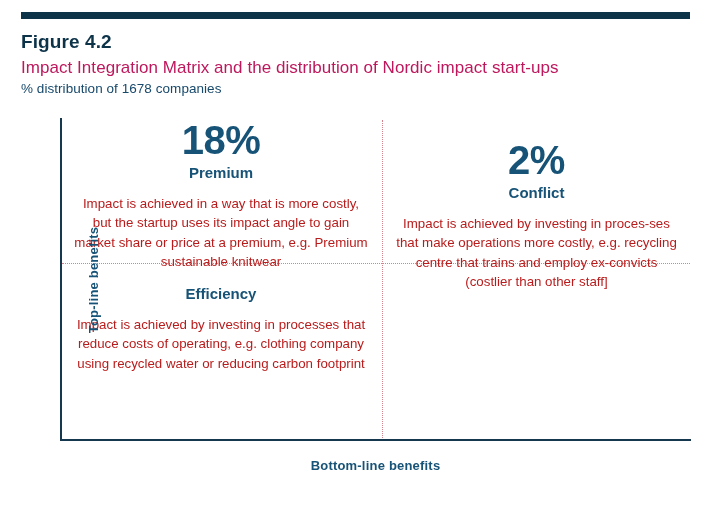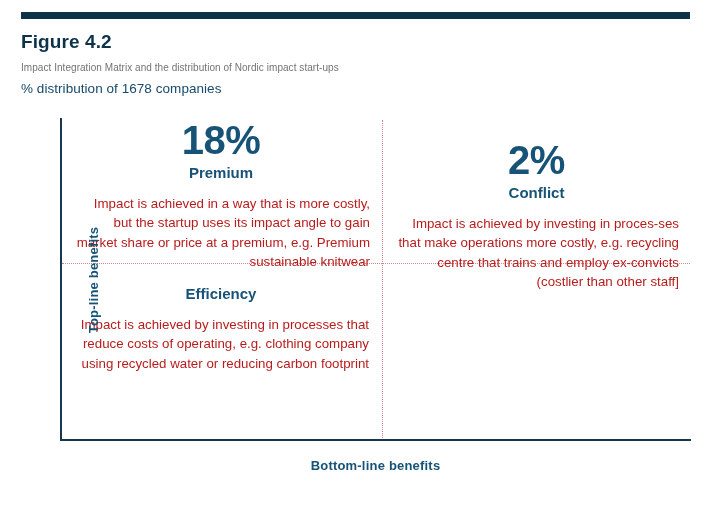--- a/index.html
+++ b/index.html
@@ -40,22 +40,22 @@
   }
   .fig-label {
     font-size: 19px;
     font-weight: bold;
     color: #0d3349;
     letter-spacing: 0.1px;
     line-height: 24px;
     margin: 0;
   }
   .fig-subtitle {
-    font-size: 10px;
-    color: #737373;
+    font-size: 17px;
+    color: #be185d;
     line-height: 20px;
     margin: 4px 0 0 0;
     letter-spacing: 0.05px;
   }
   .fig-subtitle2 {
     font-size: 13.5px;
     color: #17496b;
     line-height: 20px;
     margin: 1px 0 0 0;
     letter-spacing: 0.05px;
@@ -114,21 +114,21 @@
     display: grid;
     grid-template-columns: 322px 309px;
     grid-template-rows: 145px 178px;
   }
   .quadrant {
     box-sizing: border-box;
     padding: 0 12px;
     display: flex;
     flex-direction: column;
     align-items: center;
-    text-align: right;
+    text-align: center;
   }
   .quad-tl { padding-top: 0px; }
   .quad-tr { padding-top: 0px; }
   .quad-bl { padding-top: 20px; }
   .quad-br { padding-top: 20px; }
 
   .quad-pct {
     font-size: 40px;
     font-weight: bold;
     color: #175377;

